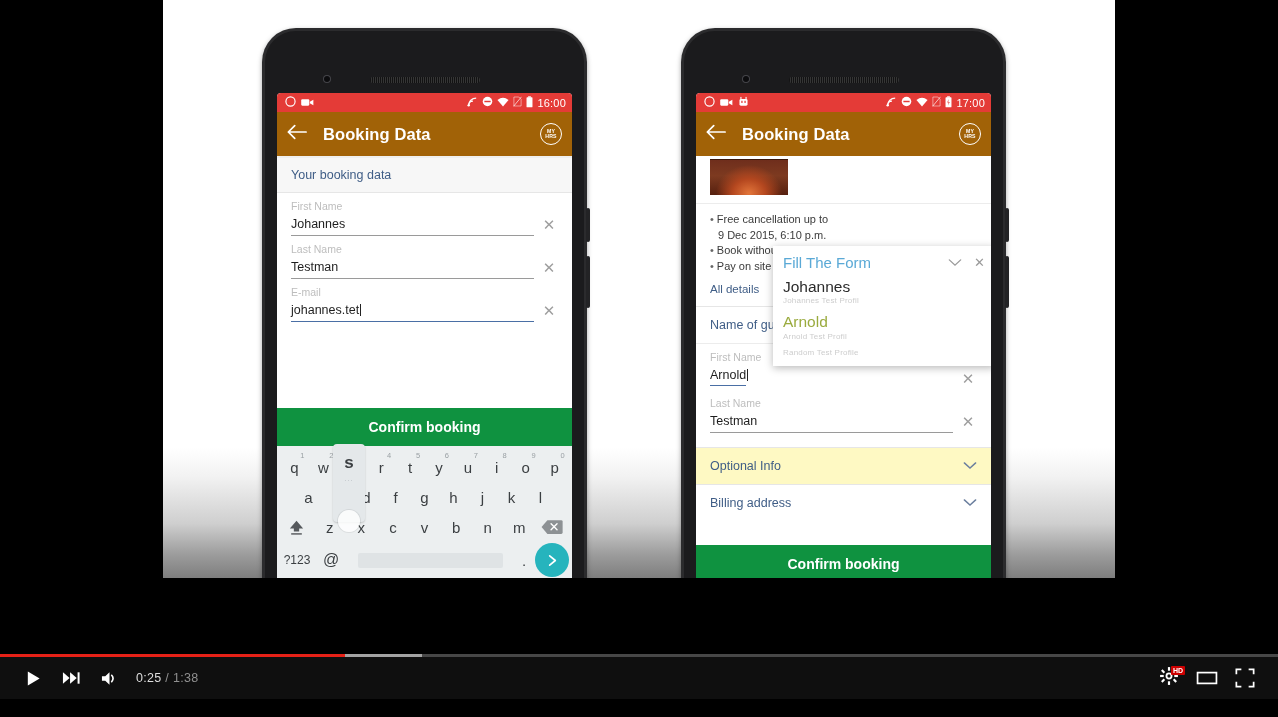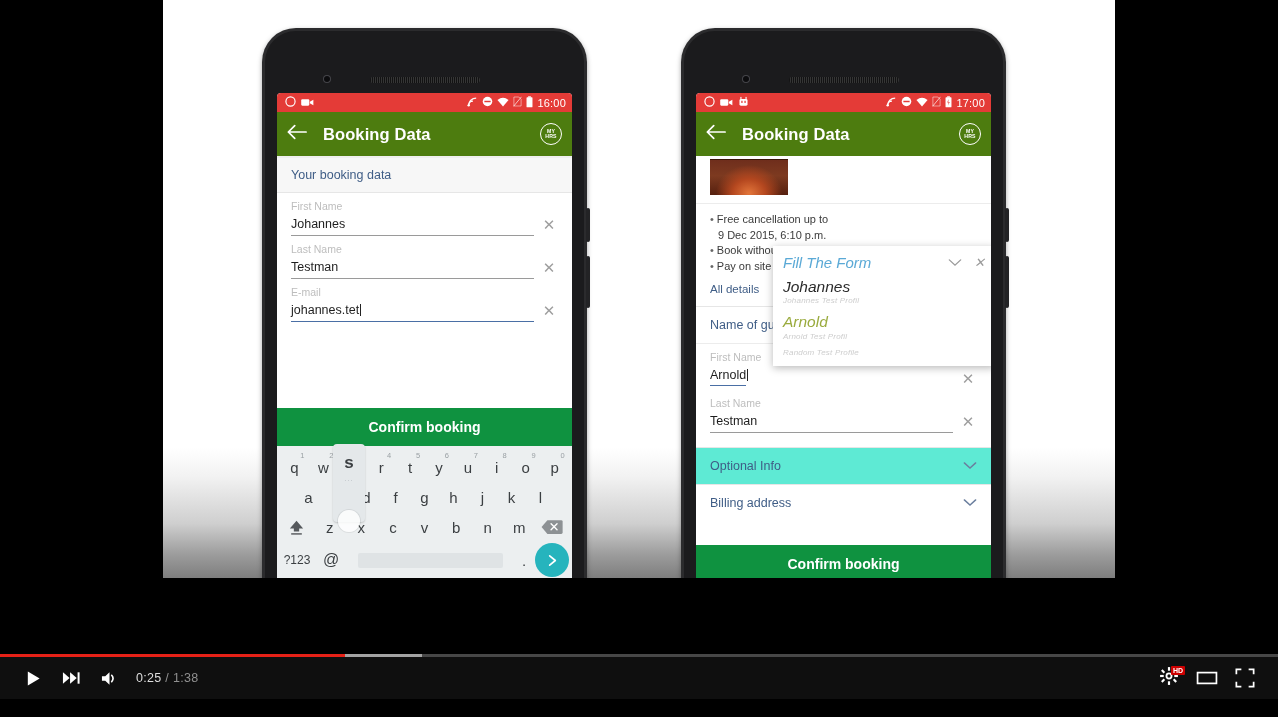--- a/index.html
+++ b/index.html
@@ -53,21 +53,21 @@
   .screen { position: absolute; inset: 0; background: #fff; display: flex; flex-direction: column; }
   .statusbar {
     height: 19px; background: #e43b37; color: #fff;
     display: flex; align-items: center; padding: 0 6px 0 8px; flex: 0 0 auto;
     font-size: 10.5px;
   }
   .sb-left { display: flex; align-items: center; gap: 5px; }
   .sb-right { margin-left: auto; display: flex; align-items: center; gap: 4px; }
   .sb-time { font-size: 11px; letter-spacing: .2px; }
   .appbar {
-    height: 44px; background: #4d7c0f; color: #fff;
+    height: 44px; background: #a16207; color: #fff;
     display: flex; align-items: center; padding: 0 10px; flex: 0 0 auto;
   }
   .appbar-title { font-size: 16.5px; font-weight: bold; margin-left: 16px; letter-spacing: .1px; }
   .hrs-badge {
     margin-left: auto; width: 22px; height: 22px; border-radius: 50%;
     border: 1.3px solid #fff; display: flex; flex-direction: column;
     align-items: center; justify-content: center; line-height: 1.02;
   }
   .hrs-badge span { font-size: 5.2px; font-weight: bold; letter-spacing: .2px; }
   .body-scroll { flex: 1 1 auto; background: #fff; position: relative; overflow: hidden; }
@@ -161,27 +161,27 @@
   .bullets { padding: 8px 14px 0 14px; border-top: 1px solid #ececec; }
   .bullets li { list-style: none; font-size: 11px; color: #3a3a3a; line-height: 1.42; }
   .bullets li .b { color: #666; margin-right: 3px; }
   .bullets li .cont { margin-left: 8px; display: block; }
   .all-details { padding: 9px 14px 11px 14px; color: #3f5d86; font-size: 11.5px; }
   .accordion {
     border-top: 1px solid #e6e6e6; padding: 11px 14px;
     display: flex; align-items: center; color: #3f5d86; font-size: 12.5px;
   }
   .accordion .chev { margin-left: auto; color: #6b7f9e; font-size: 12px; }
-  .accordion.shaded { background: #5eead4; }
+  .accordion.shaded { background: #fef9c3; }
 
   
   .ftf {
     position: absolute; left: 77px; top: 90px; width: 222px;
     background: #fff; box-shadow: 0 2px 8px rgba(0,0,0,.28);
-    z-index: 10; padding-bottom: 4px; font-style: italic;
+    z-index: 10; padding-bottom: 4px;
   }
   .ftf-head { display: flex; align-items: center; padding: 8px 10px 4px 10px; }
   .ftf-title { color: #5aa9d6; font-size: 15px; }
   .ftf-acts { margin-left: auto; display: flex; align-items: center; gap: 12px; }
   .ftf-acts span { color: #9a9a9a; font-size: 13px; }
   .ftf-item { padding: 2px 10px 5px 10px; }
   .ftf-item .nm { font-size: 15.5px; color: #2b2b2b; line-height: 1.25; }
   .ftf-item .nm.hl { color: #9aab3e; }
   .ftf-item .sub { font-size: 8px; color: #cdcdcd; letter-spacing: .2px; }
 

